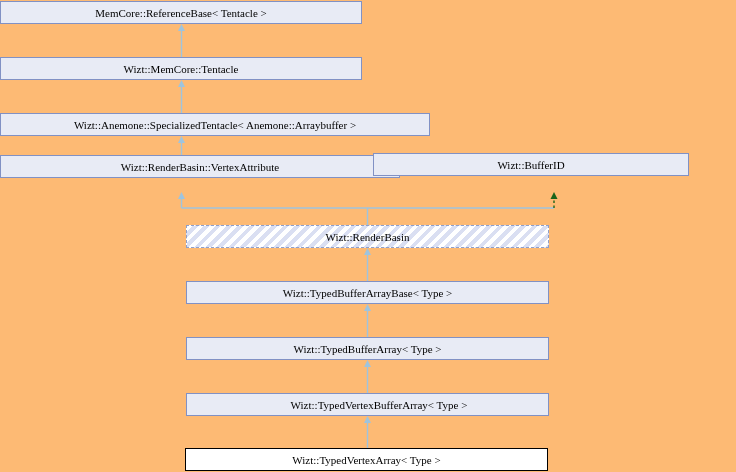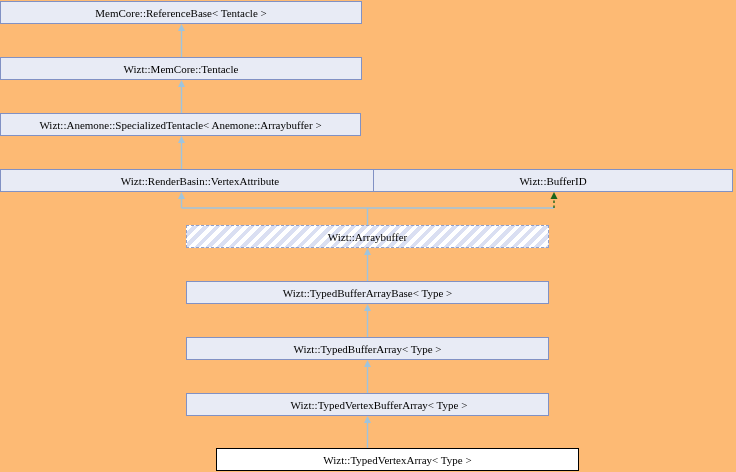--- a/index.html
+++ b/index.html
@@ -118,22 +118,22 @@
     </g>
 
     <g>
       <line class="edge-public" x1="367.5" y1="448" x2="367.5" y2="422"></line>
       <polygon class="edge-public-head" points="367.5,416 364,423 371,423"></polygon>
     </g>
   </svg>
 
   <div class="node" style="left:0px;   top:1px;   width:362px;">MemCore::ReferenceBase&lt; Tentacle &gt;</div>
   <div class="node" style="left:0px;   top:57px;  width:362px;">Wizt::MemCore::Tentacle</div>
-  <div class="node" style="left:0px;   top:113px; width:361px;">Wizt::Anemone::SpecializedTentacle&lt; Anemone::Arraybuffer &gt;</div>
-  <div class="node" style="left:0px;   top:169px; width:400px;">Wizt::RenderBasin::VertexAttribute</div>
-  <div class="node" style="left:373px; top:169px; width:360px;">Wizt::BufferID</div>
-  <div class="node node-hatched" style="left:186px; top:225px; width:363px;">Wizt::Arraybuffer</div>
+  <div class="node" style="left:0px;   top:113px; width:430px;">Wizt::Anemone::SpecializedTentacle&lt; Anemone::Arraybuffer &gt;</div>
+  <div class="node" style="left:0px;   top:155px; width:400px;">Wizt::RenderBasin::VertexAttribute</div>
+  <div class="node" style="left:373px; top:153px; width:316px;">Wizt::BufferID</div>
+  <div class="node node-hatched" style="left:186px; top:225px; width:363px;">Wizt::RenderBasin</div>
   <div class="node" style="left:186px; top:337px; width:363px;">Wizt::TypedBufferArray&lt; Type &gt;</div>
   <div class="node" style="left:186px; top:281px; width:363px;">Wizt::TypedBufferArrayBase&lt; Type &gt;</div>
   <div class="node" style="left:186px; top:393px; width:363px;padding-left:23px;">Wizt::TypedVertexBufferArray&lt; Type &gt;</div>
-  <div class="node node-current" style="left:185px; top:448px; width:363px;margin-left:31px;">Wizt::TypedVertexArray&lt; Type &gt;</div>
+  <div class="node node-current" style="left:185px; top:448px; width:363px;">Wizt::TypedVertexArray&lt; Type &gt;</div>
 
 </div>
 
 </body></html>

